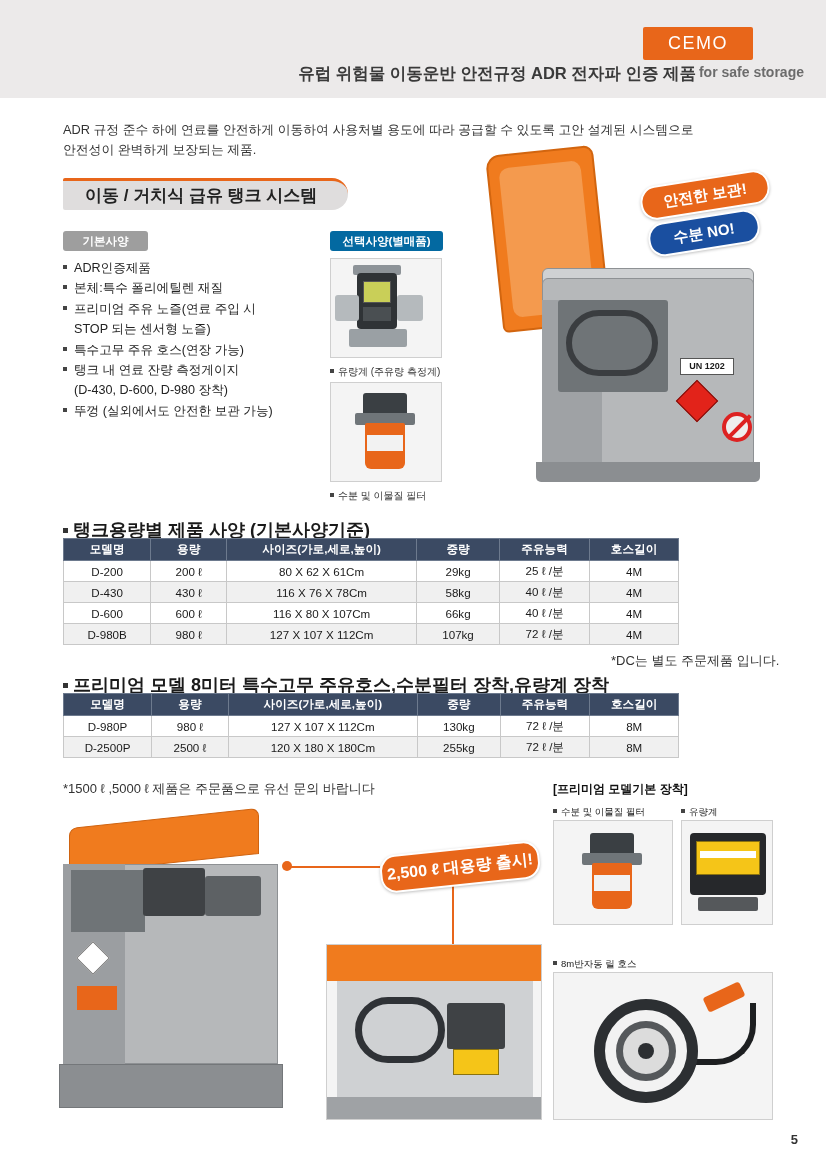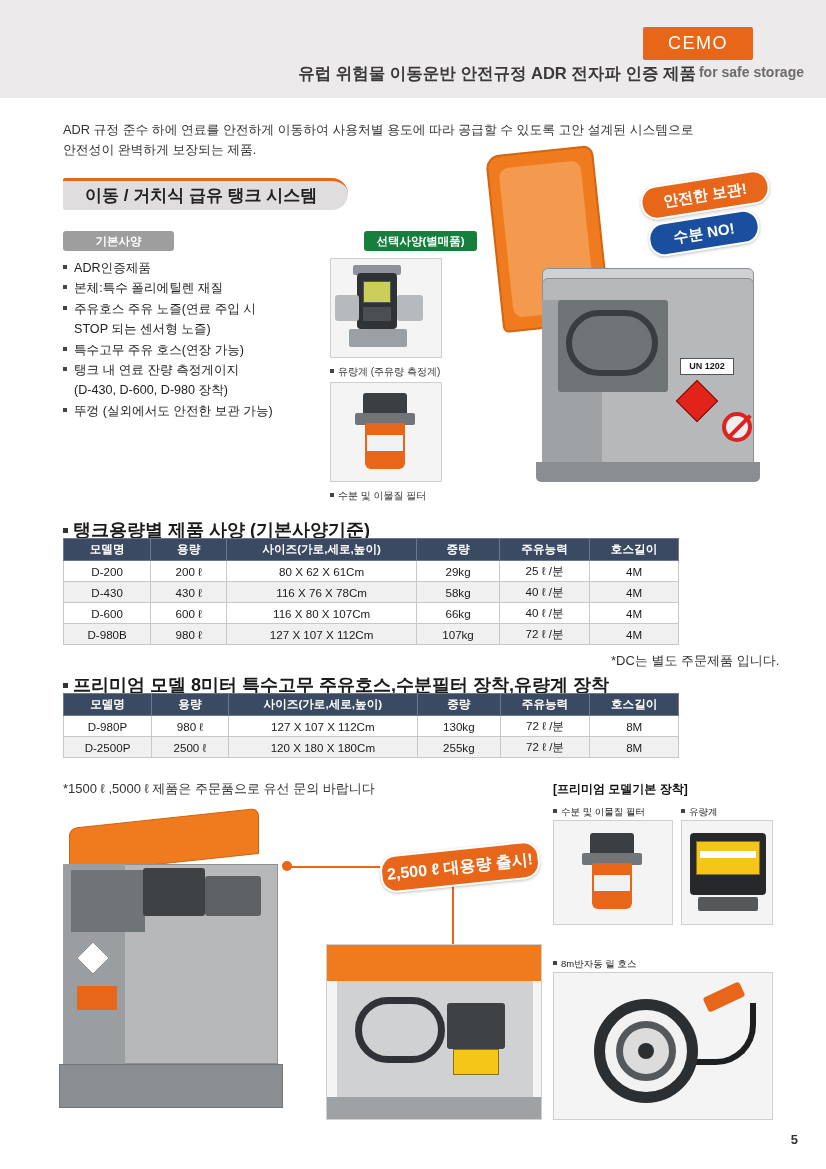--- a/index.html
+++ b/index.html
@@ -56,22 +56,22 @@
   .section-banner .txt {
     padding-left:22px; font-size:17px; font-weight:bold; color:#222;
   }
 
   
   .pill {
     position:absolute; height:20px; background:#9e9e9e;
     border-radius:3px; display:flex; align-items:center; justify-content:center;
     color:#fff; font-size:11.5px; font-weight:bold;
   }
-  .pill.basic { left:63px; top:231px; width:111px; }
-  .pill.optional { left:330px; top:231px; width:113px; background:#15803d;margin-left:34px; }
+  .pill.basic { left:63px; top:231px; width:85px; }
+  .pill.optional { left:330px; top:231px; width:113px; background:#0369a1; }
 
   
   .bullets {
     position:absolute; left:63px; top:258px; width:250px;
     font-size:12.6px; line-height:1.62; color:#222;
   }
   .bullets .li { position:relative; padding-left:11px; }
   .bullets .li::before {
     content:""; position:absolute; left:0; top:7px;
     width:4px; height:4px; background:#444;
@@ -365,21 +365,21 @@
 <div class="pill basic">
   <span>기본사양</span>
 </div>
 <div class="pill optional">
   <span>선택사양(별매품)</span>
 </div>
 
 <div class="bullets">
   <div class="li">ADR인증제품</div>
   <div class="li">본체:특수 폴리에틸렌 재질</div>
-  <div class="li">주유호스 주유 노즐(연료 주입 시</div>
+  <div class="li">프리미엄 주유 노즐(연료 주입 시</div>
   <div class="cont">STOP 되는 센서형 노즐)</div>
   <div class="li">특수고무 주유 호스(연장 가능)</div>
   <div class="li">탱크 내 연료 잔량 측정게이지</div>
   <div class="cont">(D-430, D-600, D-980 장착)</div>
   <div class="li">뚜껑 (실외에서도 안전한 보관 가능)</div>
 </div>
 
 <div class="opt-card opt-card1">
   <div class="fm-top"></div>
   <div class="fm-body"></div>

